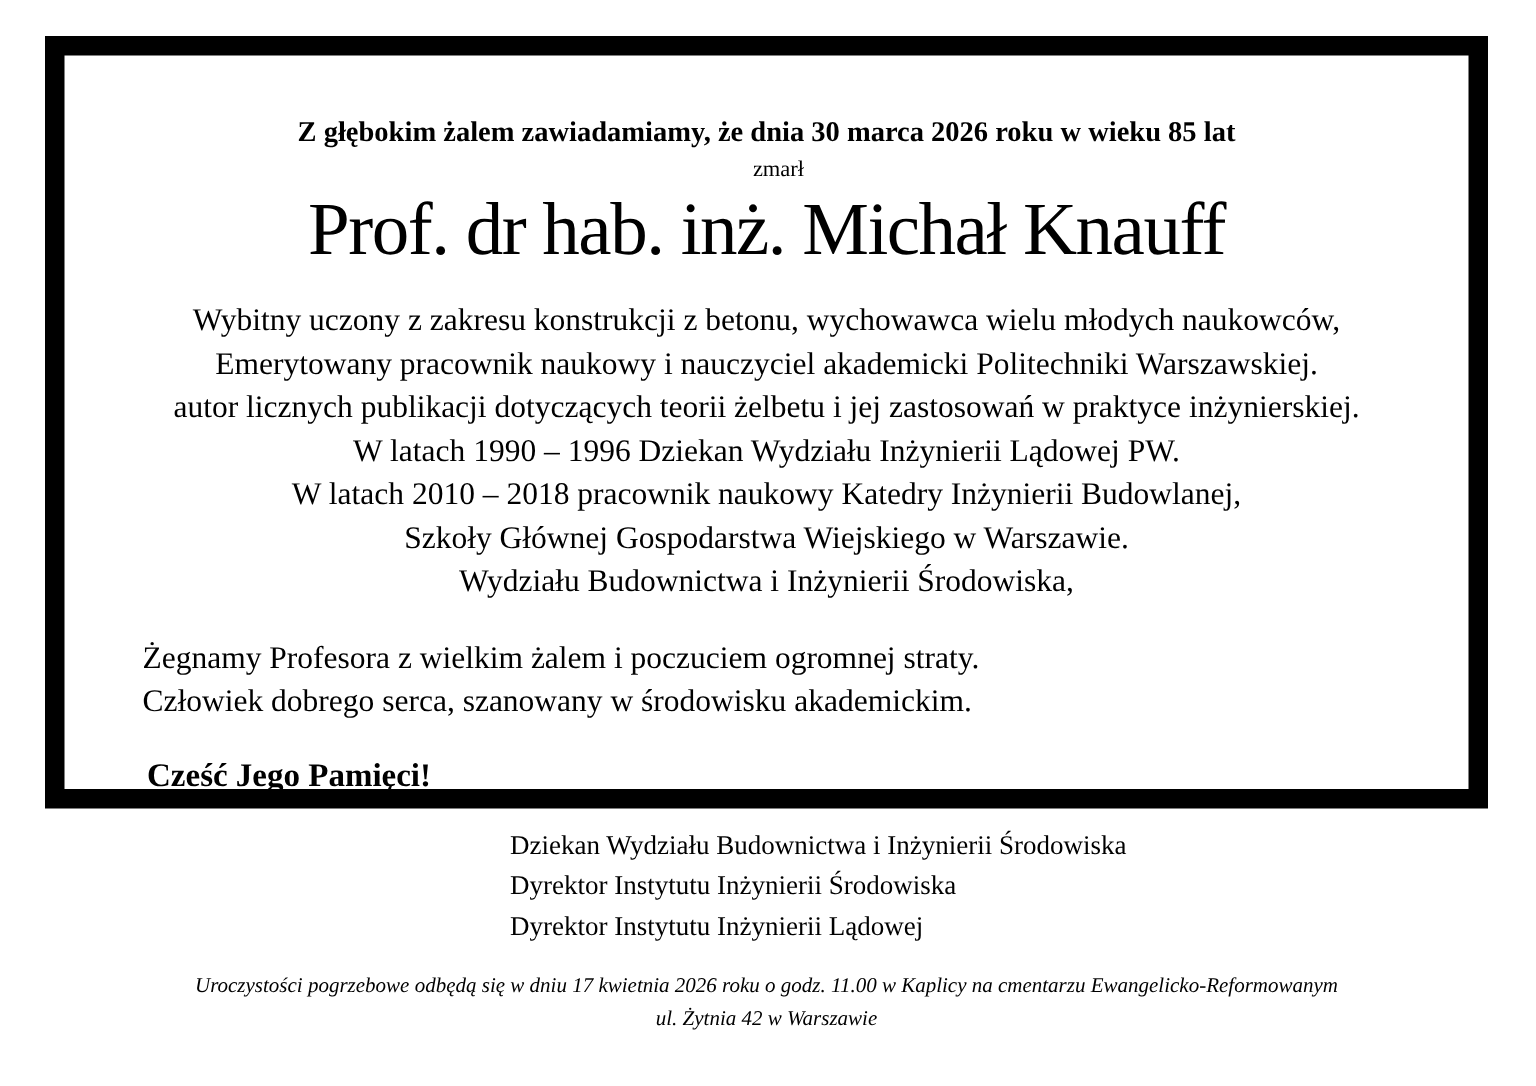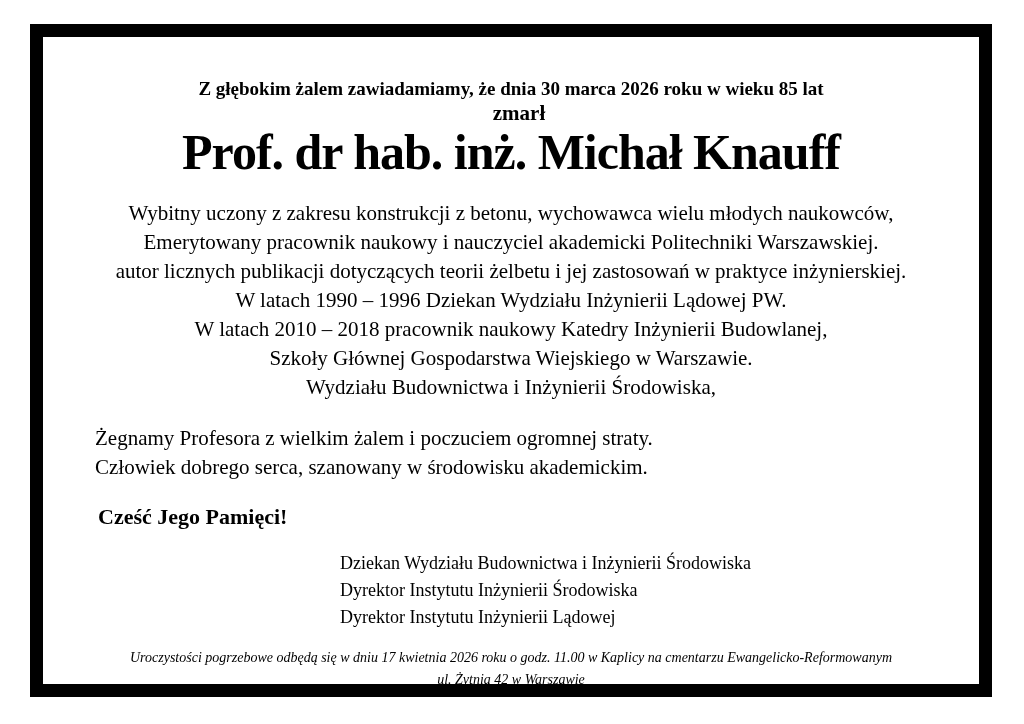--- a/index.html
+++ b/index.html
@@ -13,39 +13,39 @@
     font-family: "Liberation Serif", "DejaVu Serif", serif;
     color: #000000;
     position: relative;
     overflow: hidden;
   }
   .frame {
     position: absolute;
     left: 30px;
     top: 24px;
     width: 962px;
-    height: 673px;
+    height: 515px;
     border: 13px solid #000000;
     box-sizing: border-box;
     text-align: center;
   }
   .intro {
     margin-top: 40px;
     font-weight: bold;
     font-size: 19px;
     line-height: 24px;
   }
   .intro-line2 {
-    font-weight: bold;
-    font-size: 21px;
+    font-weight: normal;
+    font-size: 15px;
     line-height: 24px;
     padding-left: 16px;
   }
   .deceased-name {
-    font-weight: bold;
+    font-weight: normal;
     font-size: 50px;
     line-height: 54px;
     letter-spacing: -1px;
     white-space: nowrap;
   }
   .bio {
     margin-top: 20px;
     font-size: 21px;
     line-height: 29px;
   }

